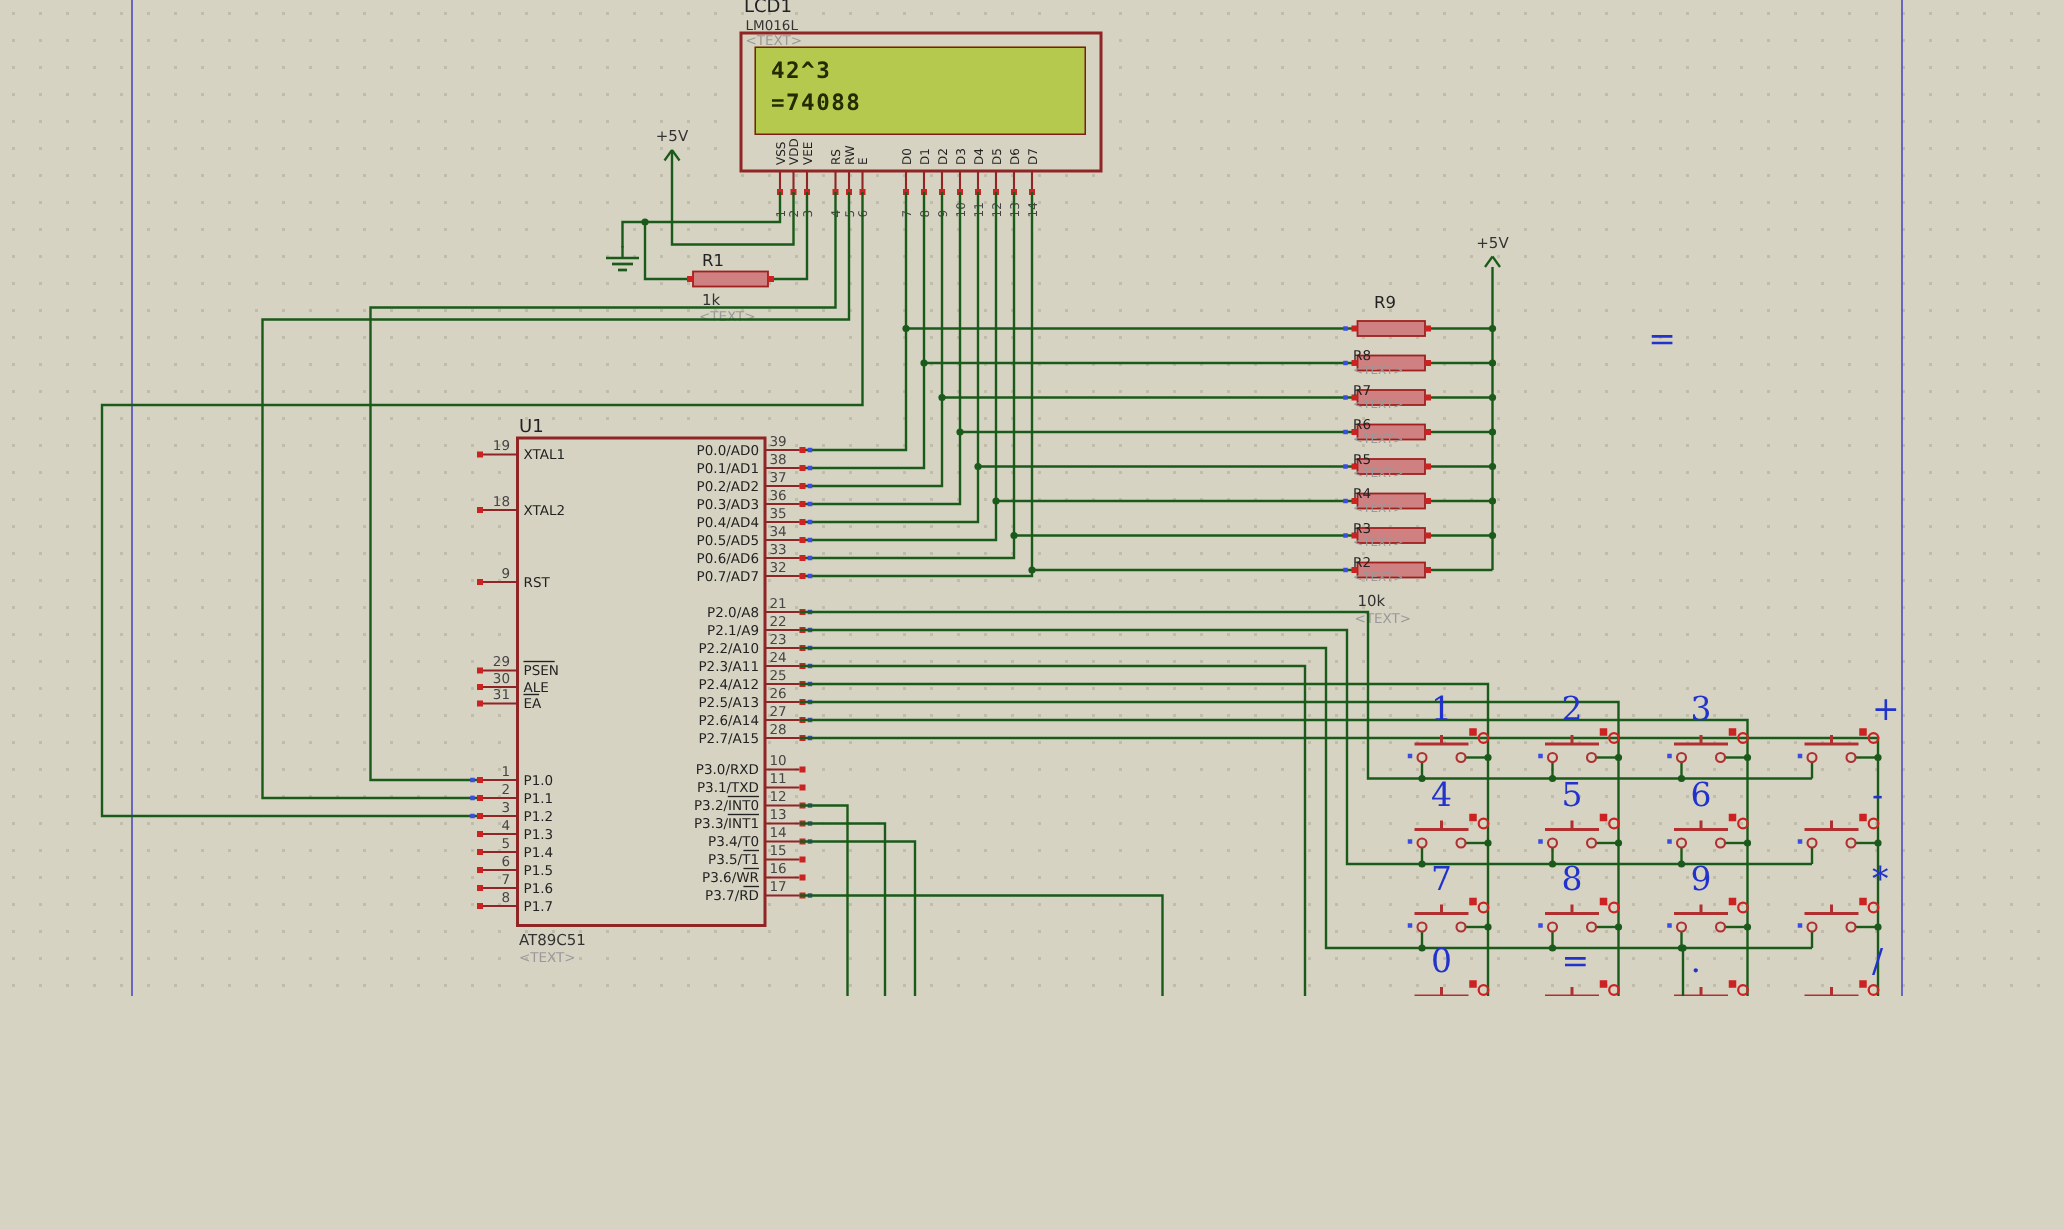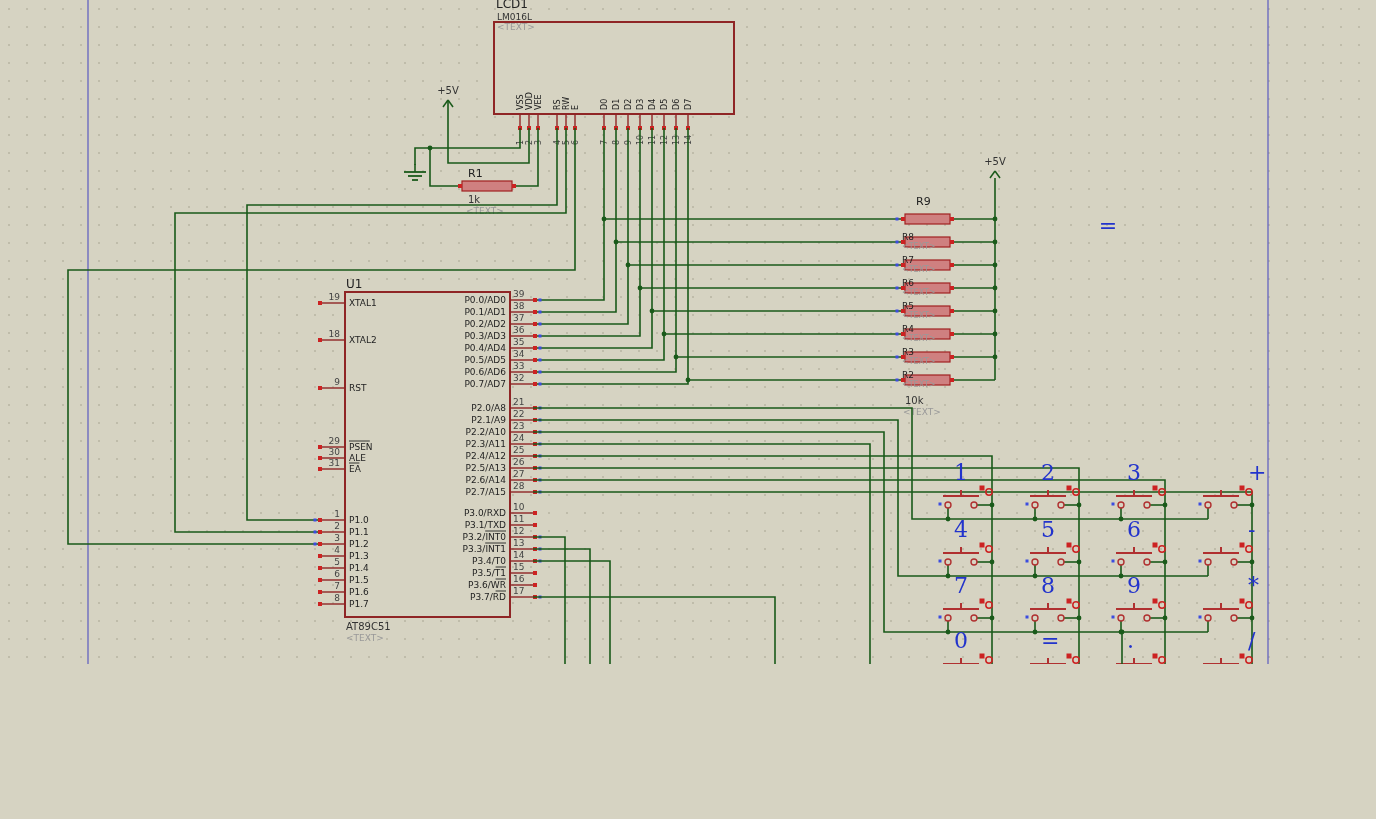--- a/index.html
+++ b/index.html
@@ -637,13 +637,17 @@
       <circle cx="360" cy="780" r="3" stroke="#b03030" fill="none" stroke-width="1.4"></circle>
       <circle cx="386" cy="780" r="3" stroke="#b03030" fill="none" stroke-width="1.4"></circle>
       <line x1="355" y1="771" x2="391" y2="771" stroke="#b03030" stroke-width="2"></line>
       <line x1="373" y1="771" x2="373" y2="765" stroke="#b03030" stroke-width="2"></line>
       <rect x="391.5" y="760.5" width="5" height="5" fill="#cc2222" stroke="none" stroke-width="0"></rect>
       <circle cx="401" cy="767" r="3.2" stroke="#cc2222" fill="none" stroke-width="1.5"></circle>
       <rect x="350.5" y="777.5" width="3" height="3" fill="#3b4ce0" stroke="none" stroke-width="0"></rect>
       <rect x="352" y="762" width="52" height="22" fill="rgba(0,0,0,0)" stroke="none" stroke-width="0"></rect>
       <text x="404" y="778" font-size="17" fill="#2233cc" text-anchor="start" class="serif">开方KEY0</text>
     </svg>
+  <div class="lcd-screen">
+    <div class="lcd-line">42^3</div>
+    <div class="lcd-line">=74088</div>
+  </div>
 </div>
 
 </body></html>

